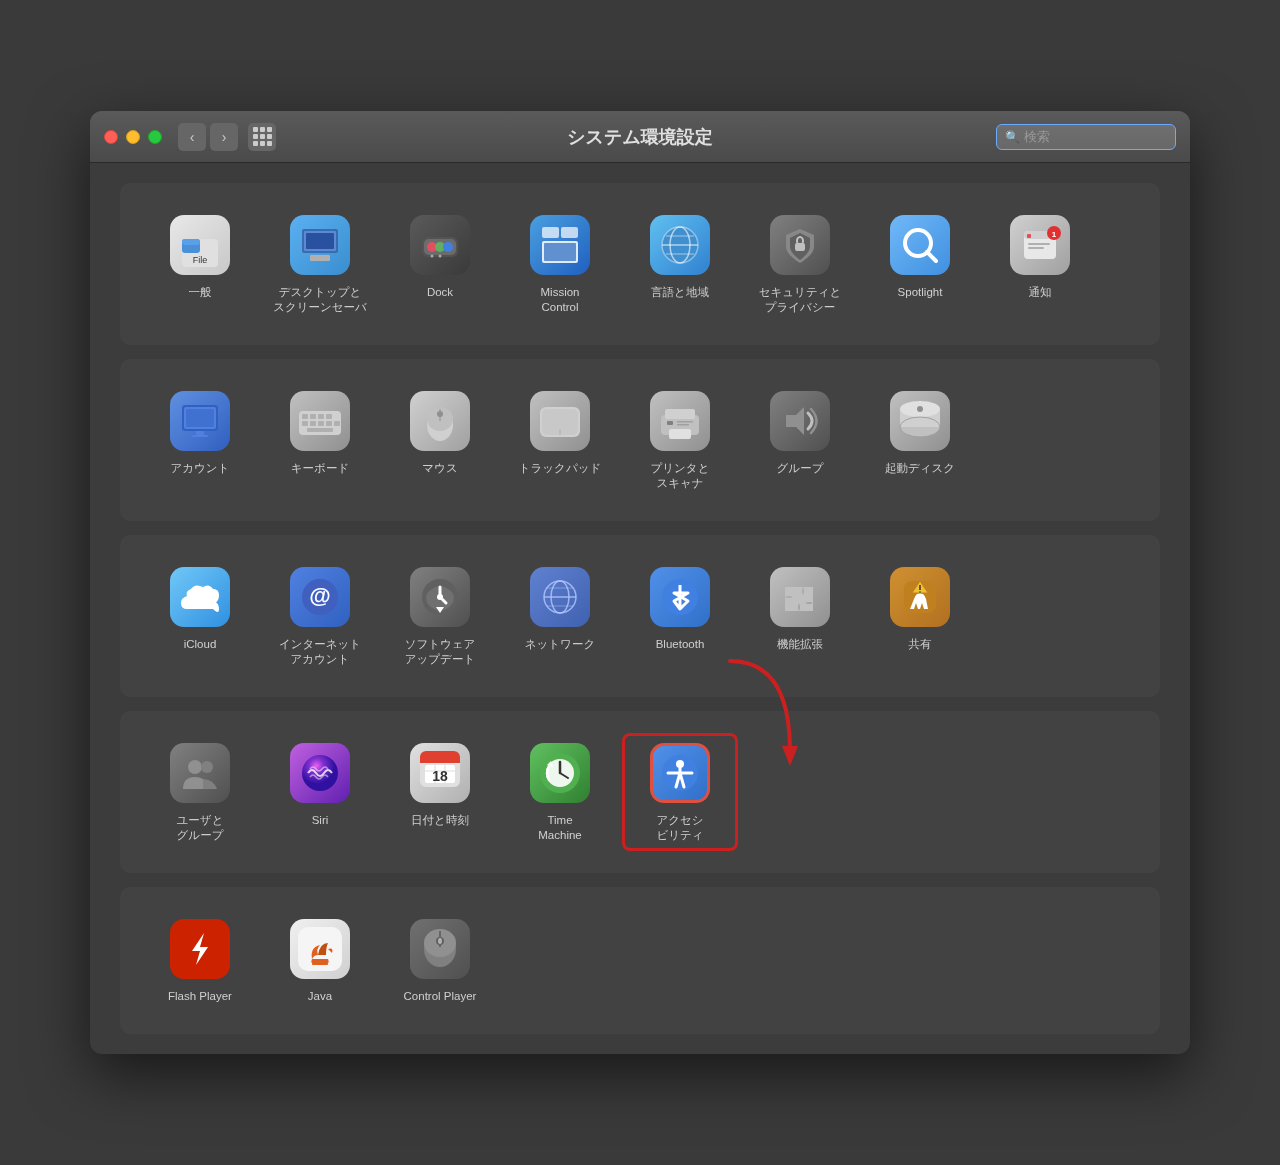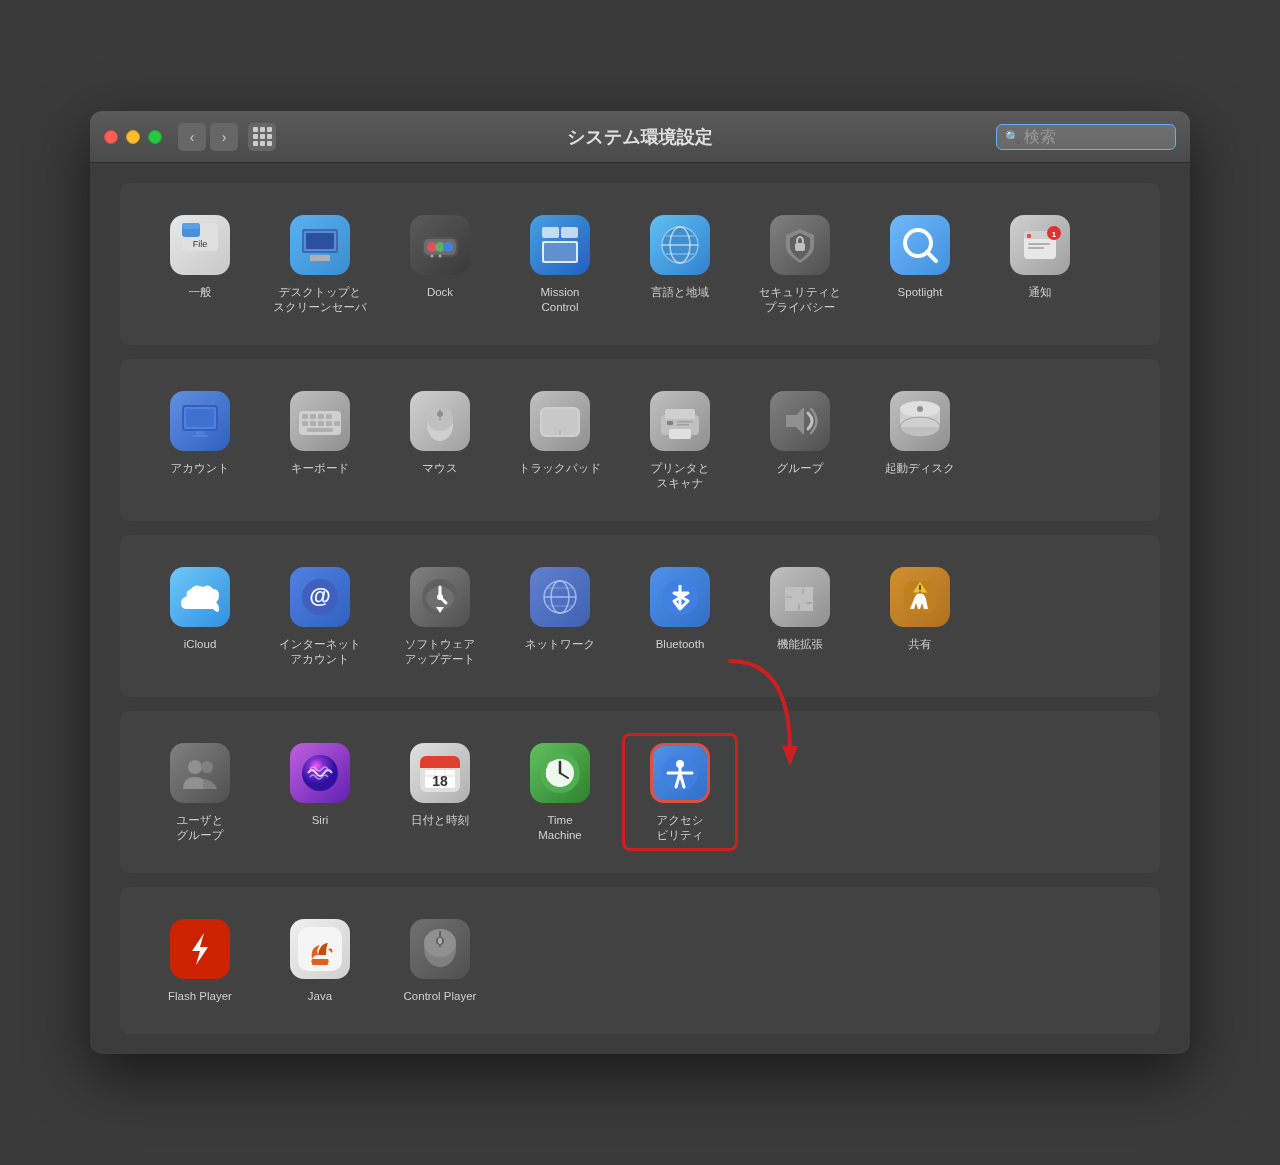--- a/index.html
+++ b/index.html
@@ -102,21 +102,21 @@
     .search-icon-svg {
       color: #aaa;
       font-size: 12px;
       margin-right: 4px;
     }
     .search-input {
       background: transparent;
       border: none;
       outline: none;
       color: #ccc;
-      font-size: 16px;
+      font-size: 13px;
       width: 100%;
     }
     .search-input::placeholder { color: #999; }
     .content {
       padding: 20px 30px;
     }
     .section {
       background: #424242;
       border-radius: 10px;
       padding: 20px 20px;
@@ -151,21 +151,21 @@
       font-size: 11.5px;
       text-align: center;
       line-height: 1.3;
     }
     
     .icon-general {
       width: 60px; height: 60px;
       background: linear-gradient(135deg, #e8e8e8, #c8c8c8);
       border-radius: 14px;
       display: flex;
-      align-items: flex-start;
+      align-items: flex-end;
       justify-content: center;
       position: relative;
       overflow: hidden;
     }
     .icon-desktop {
       width: 60px; height: 60px;
       background: linear-gradient(135deg, #5ab0f0, #3a8ed0);
       border-radius: 14px;
       display: flex;
       align-items: center;
@@ -362,21 +362,20 @@
       border-radius: 14px;
       display: flex;
       align-items: center;
       justify-content: center;
     }
     .icon-datetime {
       width: 60px; height: 60px;
       background: linear-gradient(135deg, #e0e0e0, #b0b0b0);
       border-radius: 14px;
       display: flex;
-      align-items: center;
       justify-content: center;
     }
     .icon-timemachine {
       width: 60px; height: 60px;
       background: linear-gradient(135deg, #60c060, #308030);
       border-radius: 14px;
       display: flex;
       align-items: center;
       justify-content: center;
     }

